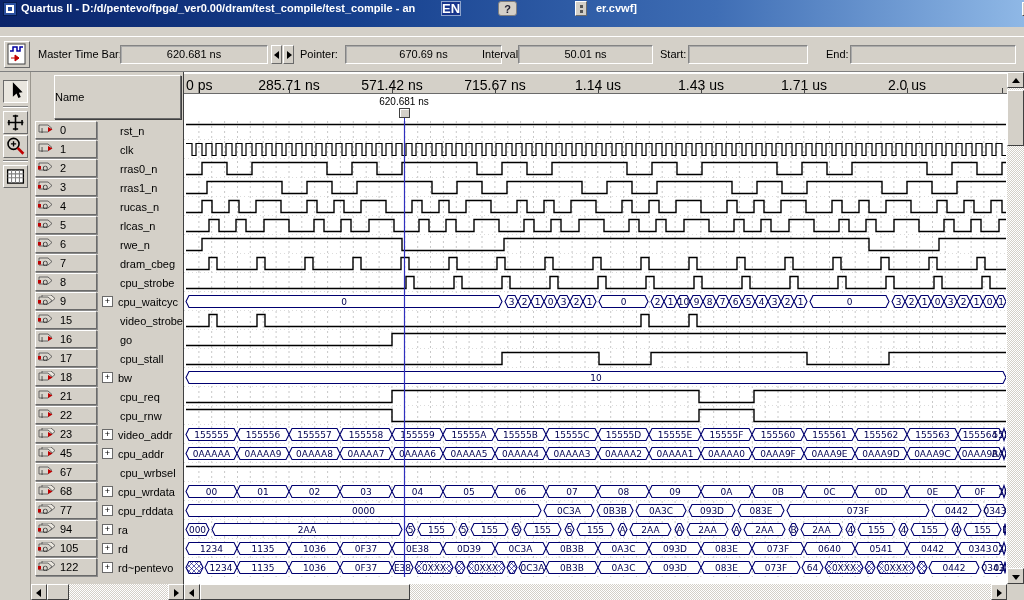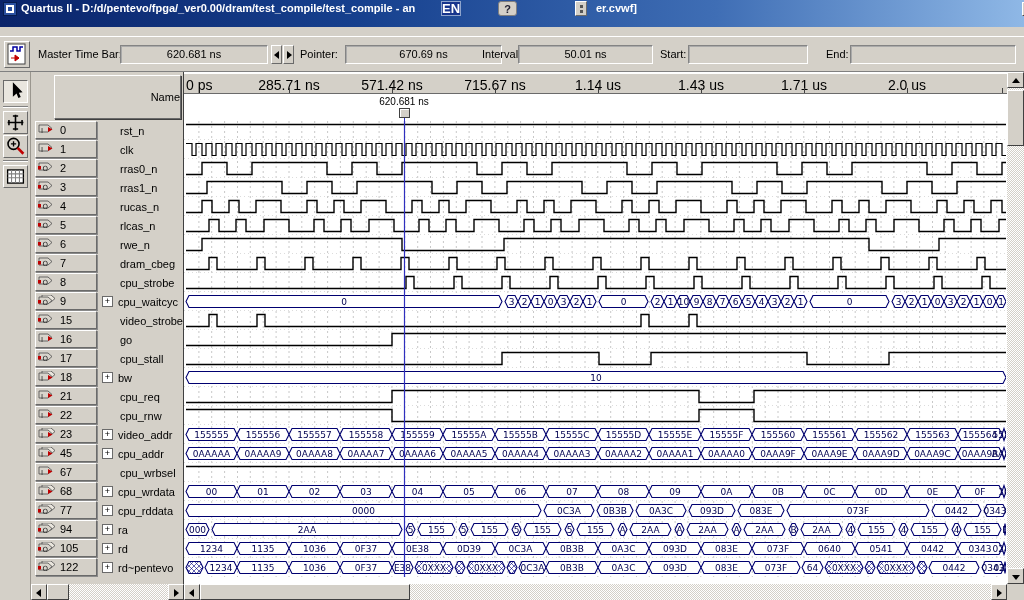--- a/index.html
+++ b/index.html
@@ -53,21 +53,21 @@
   .sbtn{position:absolute;left:3px;width:25px;height:23px;background:#d4d0c8;
     border:1px solid;border-color:#fff #6a6a6a #6a6a6a #fff;}
   .sbtn.pressed{border-color:#6a6a6a #fff #fff #6a6a6a;background:#e9e6df;}
   .sep{position:absolute;left:3px;width:25px;height:2px;border-top:1px solid #808080;border-bottom:1px solid #fff;}
 
   
   .namepanel{position:absolute;left:31px;top:72px;width:153px;bottom:16px;background:#d4d0c8;
     border-right:1px solid #404040;}
   .nheadcell{position:absolute;left:23px;top:3px;width:127px;height:44px;background:#d4d0c8;
     border:1px solid;border-color:#fff #6a6a6a #6a6a6a #fff;box-shadow:1px 1px 0 #404040;
-    text-align:right;line-height:42px;font-size:11px;}
+    text-align:left;line-height:42px;font-size:11px;}
   #rows{position:absolute;left:0;top:49px;right:0;}
   .nrow{position:relative;height:19px;}
   .badge{position:absolute;left:4px;top:0;width:62px;height:18px;background:#d4d0c8;
     border:1px solid;border-color:#fff #6a6a6a #6a6a6a #fff;box-shadow:1px 1px 0 #8a8a8a;
     display:flex;align-items:center;padding-left:2px;}
   .bnum{font-size:11px;margin-left:3px;}
   .ncell{position:absolute;left:66px;top:0;right:0;height:19px;display:flex;align-items:center;padding-left:5px;}
   .expander{width:11px;height:11px;border:1px solid #6a6a6a;background:#fff;font-size:9px;line-height:9px;
     text-align:center;margin-right:5px;flex:none;}
   .exp-spacer{width:18px;flex:none;}

